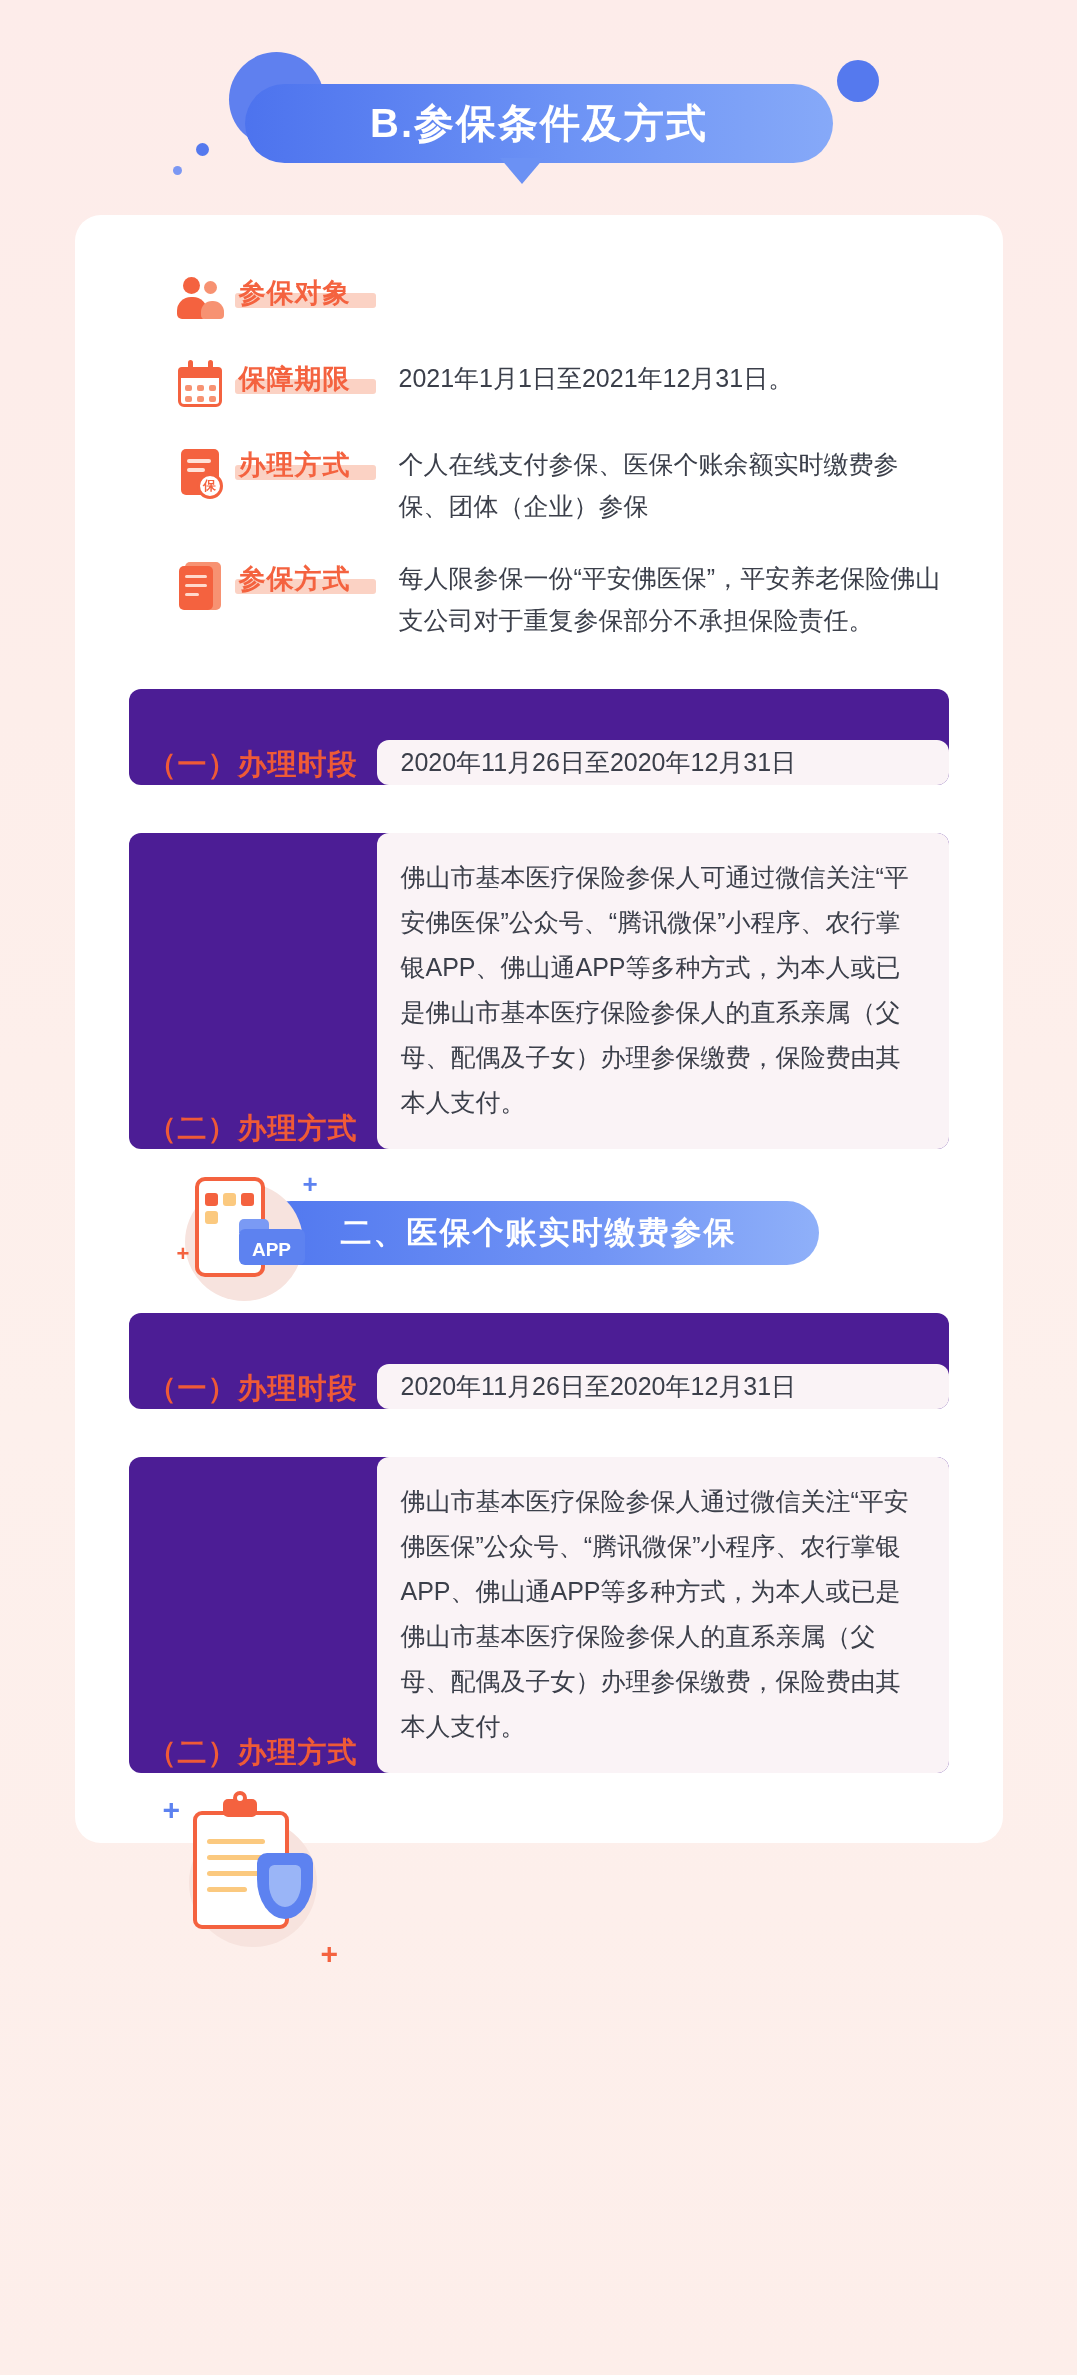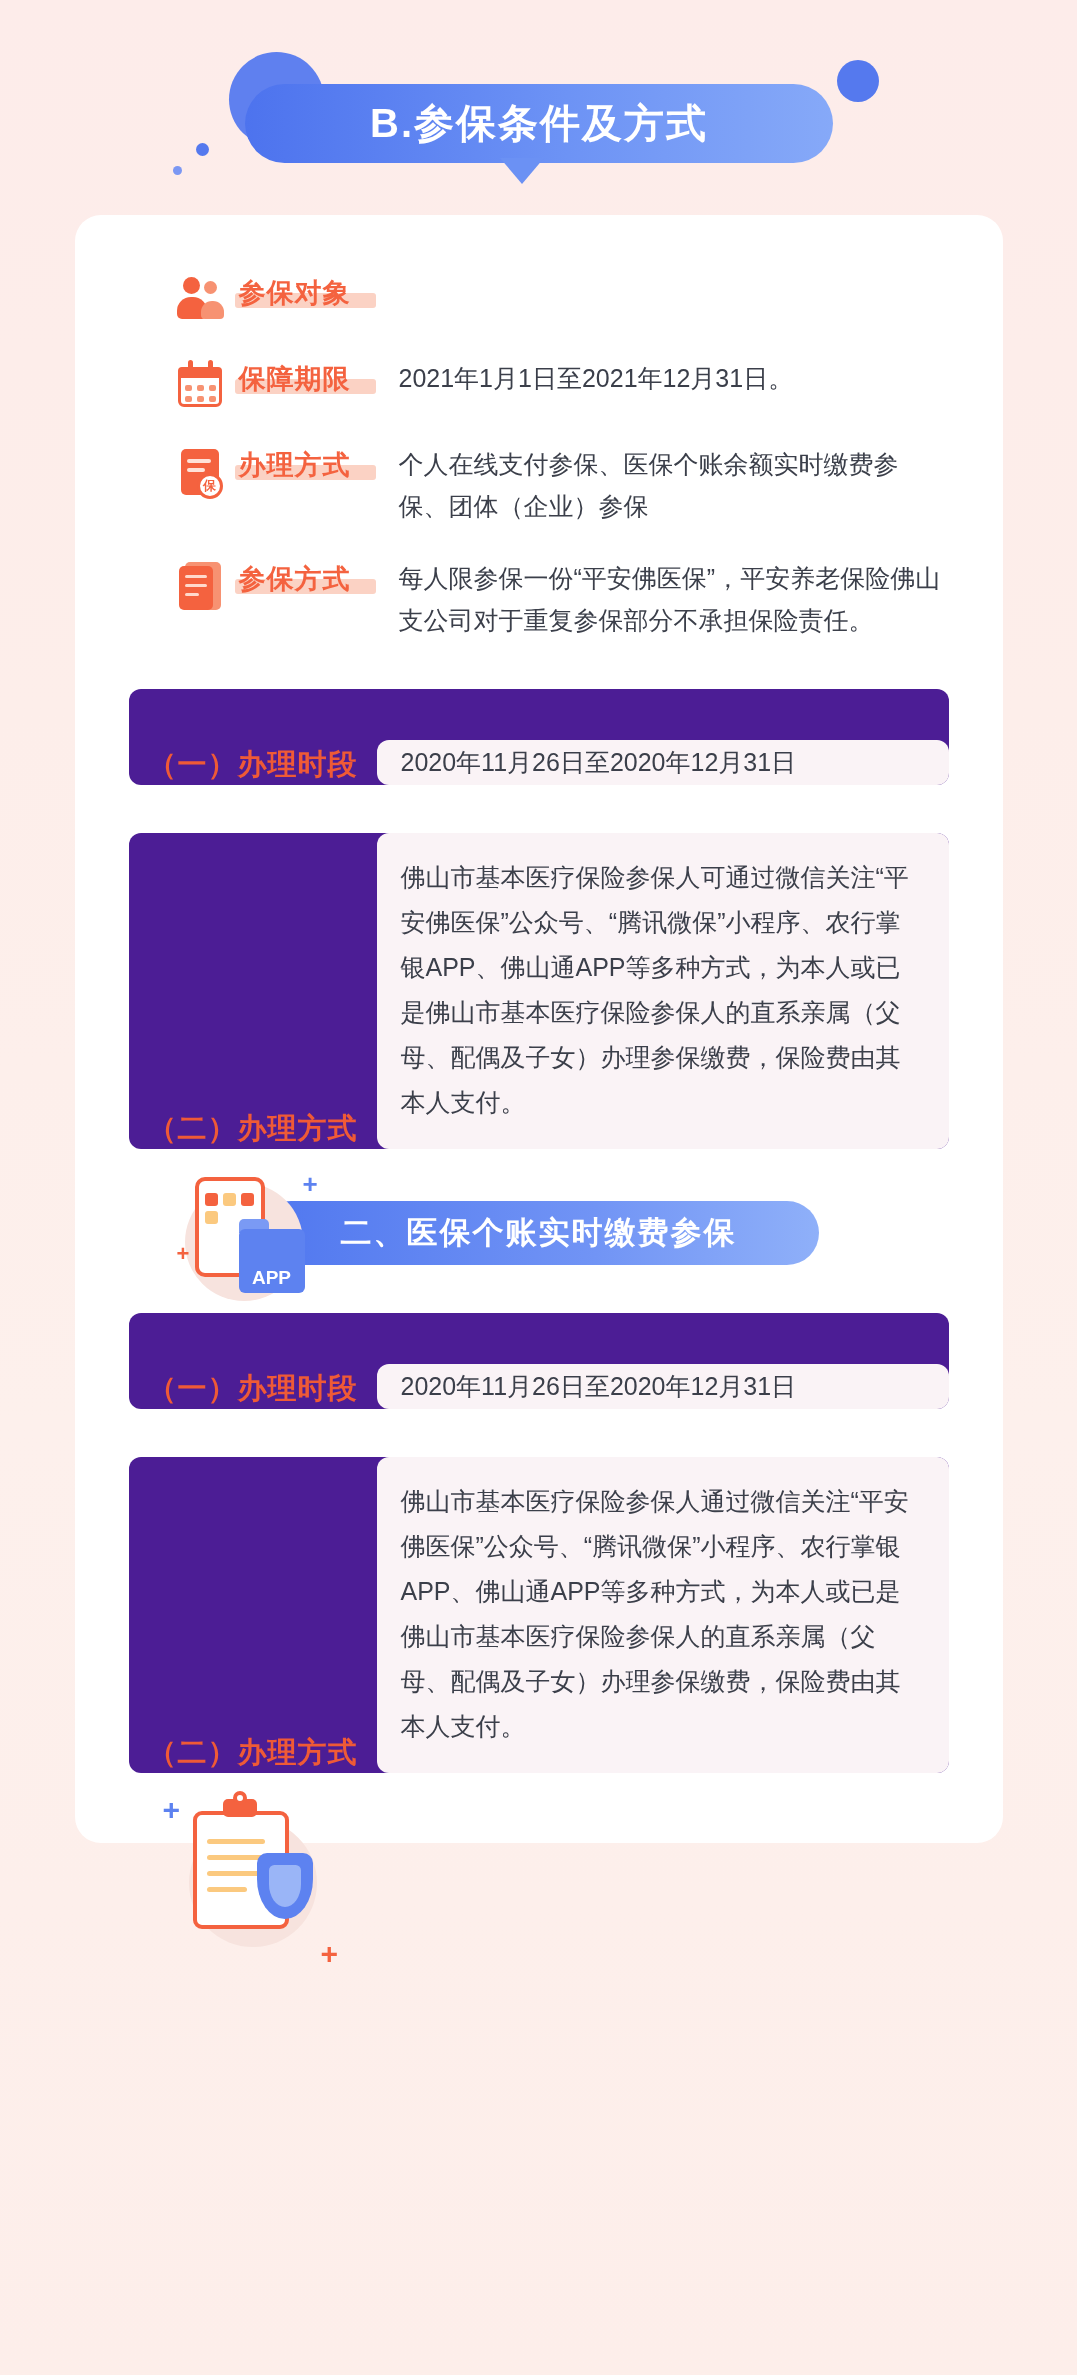--- a/index.html
+++ b/index.html
@@ -269,21 +269,21 @@
     border-radius: 50%; background: #f7e3de;
   }
   .illus1 .phone {
     position: absolute; left: 24px; top: 10px; width: 70px; height: 100px;
     border: 4px solid #f4623f; border-radius: 10px; background: #ffffff; box-sizing: border-box;
   }
   .illus1 .sq {
     position: absolute; width: 13px; height: 13px; border-radius: 3px;
   }
   .illus1 .app {
-    position: absolute; left: 68px; top: 62px; width: 66px; height: 64px;
+    position: absolute; left: 68px; top: 62px; width: 66px; height: 36px;
     background: #5d82f0; border-radius: 6px; color: #fff; font-size: 19px; font-weight: bold;
     display: flex; align-items: flex-end; justify-content: center; padding-bottom: 4px; box-sizing: border-box;
   }
   .illus1 .appfold {
     position: absolute; left: 68px; top: 52px; width: 30px; height: 14px;
     background: #7a9af4; border-radius: 5px 5px 0 0;
   }
   .plus {
     position: absolute; color: #5d82f0; font-weight: bold;
   }

